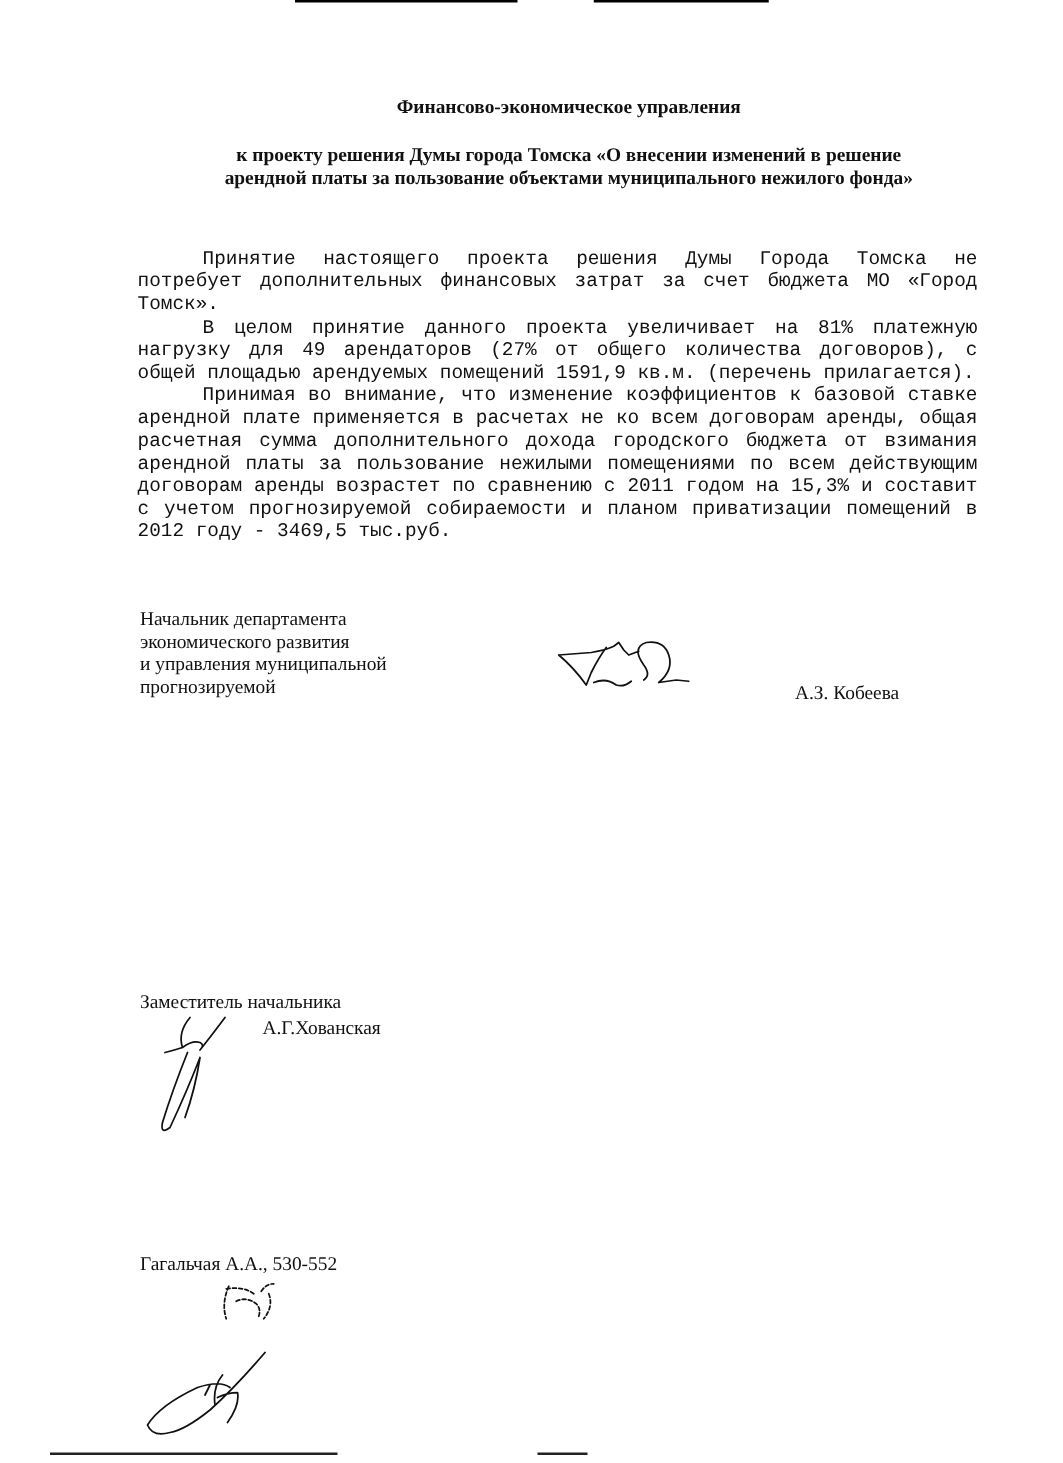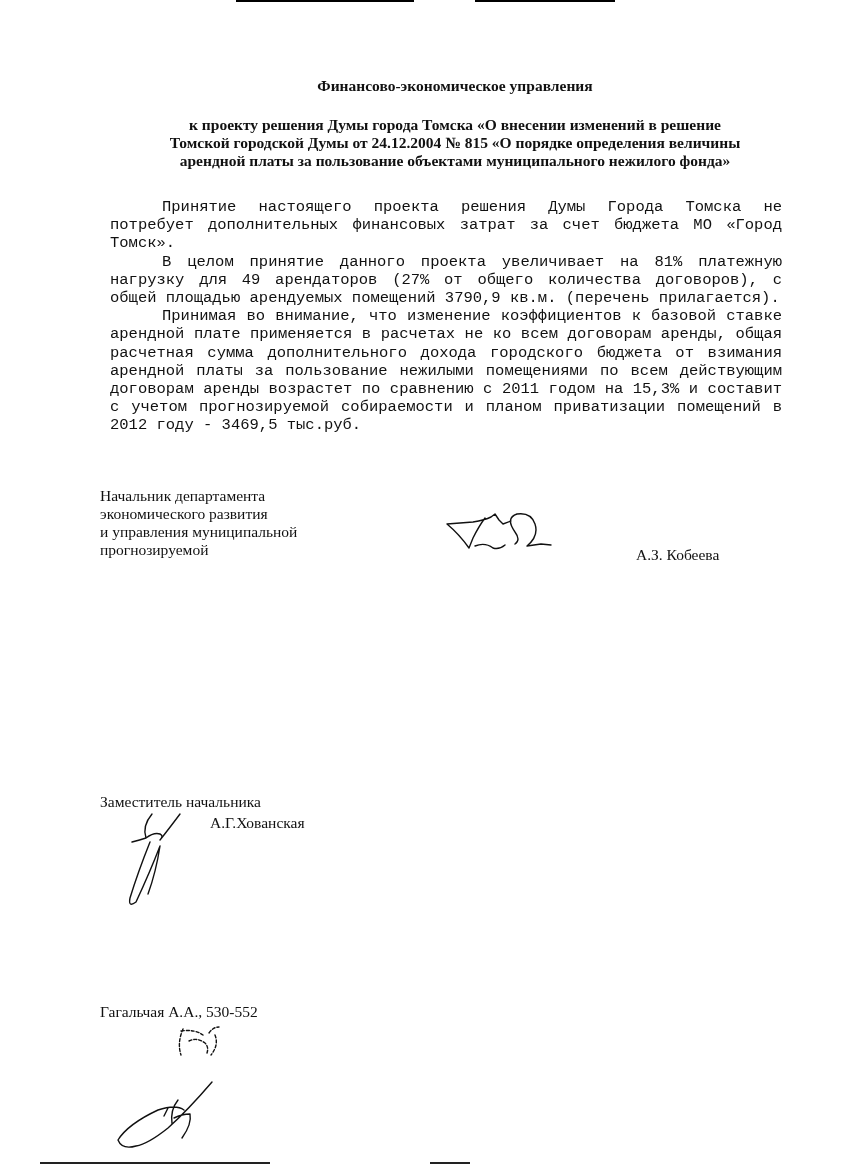--- a/index.html
+++ b/index.html
@@ -16,46 +16,45 @@
     }
     #doc-title { top: 77px; }
     #doc-subject { top: 116px; }
     .body-text {
       position: absolute; left: 110px; width: 672px;
       font-size: 15.5px; line-height: 18.2px; text-align: justify;
     }
     .body-text p { margin: 0; text-indent: 52px; font-family: Liberation Mono, monospace; }
     #para-block { top: 198px; }
     .sig-block {
-      position: absolute; left: 100px; font-size: 15.5px; line-height: 18px;
+      position: absolute; left: 112px; font-size: 15.5px; line-height: 18px;
     }
     .sig-block div { white-space: nowrap; }
     .name { position: absolute; font-size: 15.5px; white-space: nowrap; }
     svg.signature { position: absolute; overflow: visible; }
     svg.signature path { fill: none; stroke: #111; stroke-width: 1.4; stroke-linecap: round; stroke-linejoin: round; }
   </style>
 </head>
 <body>
 
 <div class="scan-edge-top" style="left:236px;width:178px;"></div>
 <div class="scan-edge-top" style="left:475px;width:140px;"></div>
 <div class="scan-edge-bottom" style="left:40px;width:230px;"></div>
 <div class="scan-edge-bottom" style="left:430px;width:40px;"></div>
 
 <div class="title" id="doc-title">Финансово-экономическое управления</div>
 
 <div class="title" id="doc-subject">
   <div>к проекту решения Думы города Томска «О внесении изменений в решение</div>
-  <div>Томской городской Думы от 24.12.2004 № 815 «О порядке определения величины</div>
   <div>арендной платы за пользование объектами муниципального нежилого фонда»</div>
 </div>
 
 <div class="body-text" id="para-block">
   <p>Принятие настоящего проекта решения Думы Города Томска не потребует дополнительных финансовых затрат за счет бюджета МО «Город Томск».</p>
-  <p>В целом принятие данного проекта увеличивает на 81% платежную нагрузку для 49 арендаторов  (27% от общего количества договоров), с общей площадью арендуемых помещений 3790,9 кв.м. (перечень прилагается).</p>
+  <p>В целом принятие данного проекта увеличивает на 81% платежную нагрузку для 49 арендаторов  (27% от общего количества договоров), с общей площадью арендуемых помещений 1591,9 кв.м. (перечень прилагается).</p>
   <p>Принимая во внимание, что изменение коэффициентов к базовой ставке арендной плате применяется в расчетах не ко всем договорам аренды, общая расчетная сумма дополнительного дохода городского бюджета от взимания арендной платы за пользование нежилыми помещениями по всем действующим договорам аренды возрастет по сравнению с 2011 годом на 15,3% и составит с учетом прогнозируемой собираемости и планом приватизации помещений в 2012 году - 3469,5 тыс.руб.</p>
 </div>
 
 <div class="sig-block" style="top:487px;">
   <div>Начальник департамента</div>
   <div>экономического развития</div>
   <div>и управления муниципальной</div>
   <div>прогнозируемой</div>
 </div>
 <svg class="signature" style="left:445px;top:512px;" width="110" height="45">

